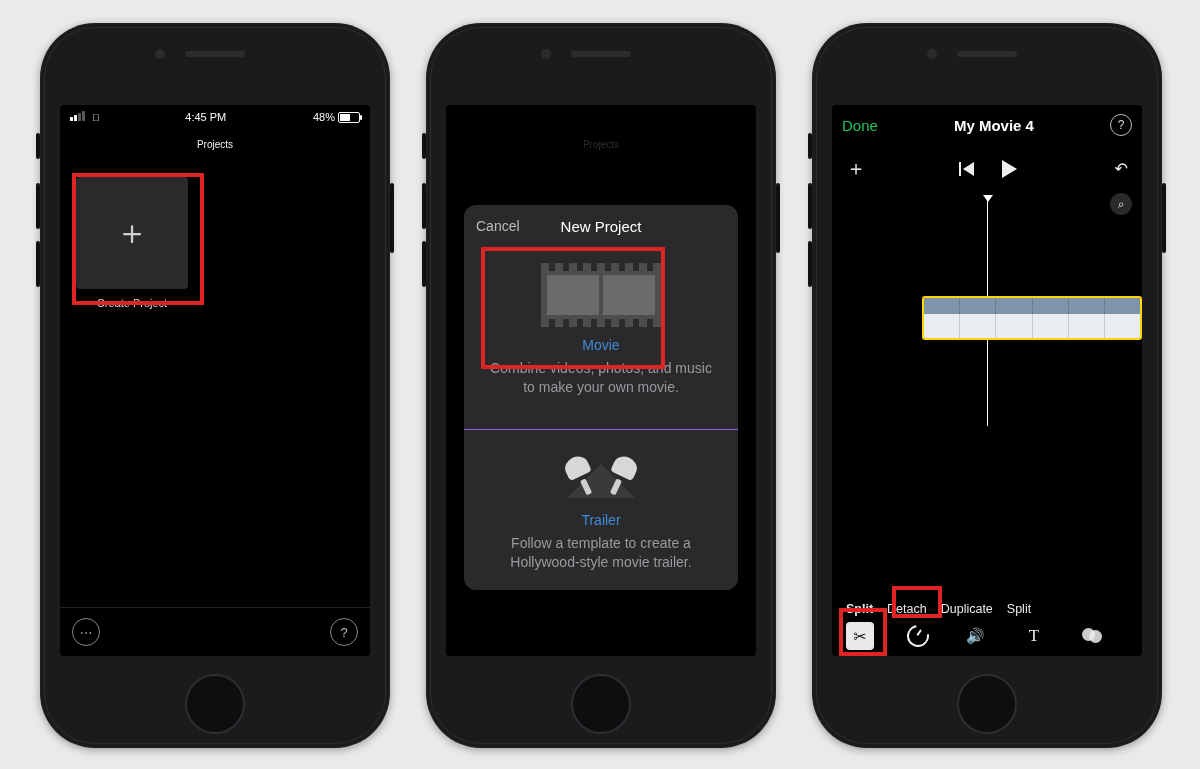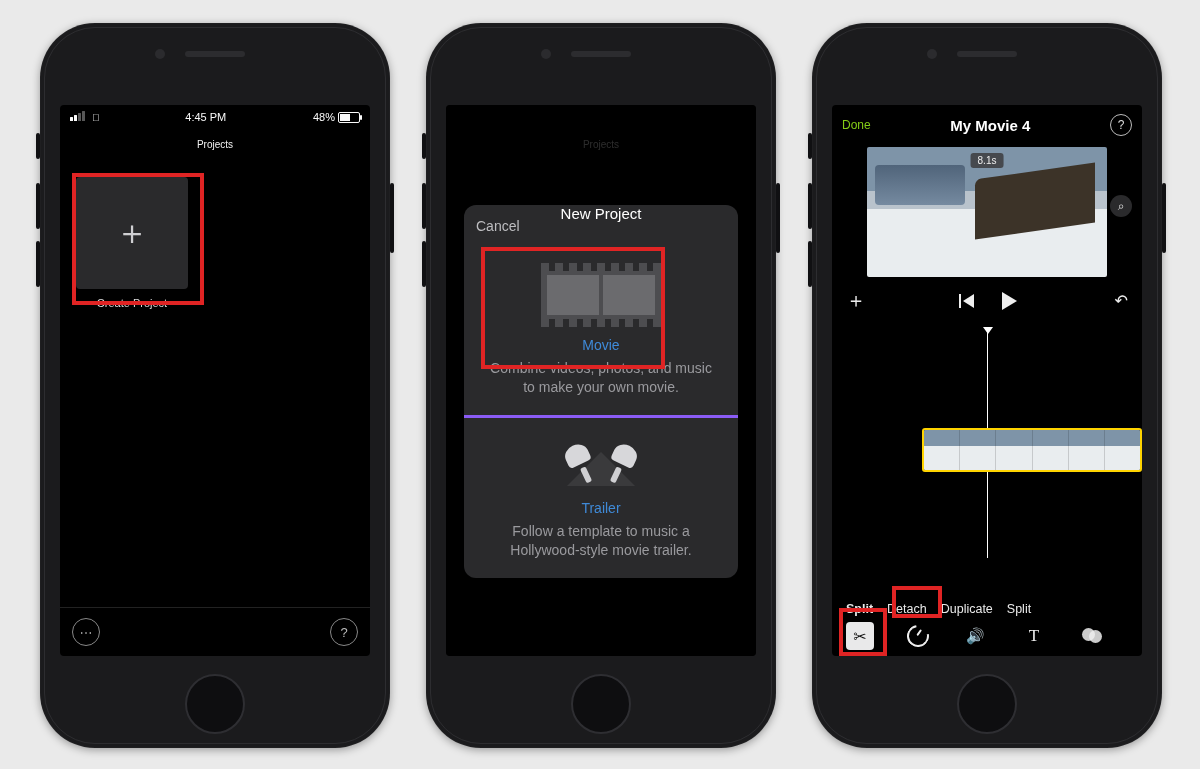--- a/index.html
+++ b/index.html
@@ -65,25 +65,25 @@
     display:flex;align-items:center;justify-content:center;color:#cfcfd2;font-size:34px;font-weight:200;}
   .tile .cap{margin-top:8px;text-align:center;font-size:11px;color:#ddd;}
   .footbar{position:absolute;left:0;right:0;bottom:0;height:48px;border-top:1px solid #222;
     display:flex;align-items:center;justify-content:space-between;padding:0 12px;}
   .circbtn{width:26px;height:26px;border:1.5px solid #888;border-radius:50%;
     display:flex;align-items:center;justify-content:center;color:#bbb;font-size:13px;}
 
   
   .sheet{position:absolute;left:18px;right:18px;top:100px;border-radius:12px;
     background:#2a2a2c;overflow:hidden;}
-  .sheet .hdr{position:relative;height:42px;display:flex;align-items:flex-start;justify-content:center;}
+  .sheet .hdr{position:relative;height:42px;display:flex;align-items:center;justify-content:center;}
   .sheet .hdr .ttl{font-size:15px;color:#fff;font-weight:400;}
   .sheet .hdr .cancel{position:absolute;left:12px;top:0;bottom:0;display:flex;align-items:center;color:#bdbdc0;font-size:14px;}
   .sheet .opt{padding:16px 22px 18px;text-align:center;}
-  .sheet .opt + .opt{border-top:3px solid #8b5cf6;}
+  .sheet .opt + .opt{border-top:1px solid #8b5cf6;margin-top:14px;}
   .sheet .opt .lbl{margin-top:10px;font-size:14px;}
   .sheet .opt .desc{margin-top:6px;font-size:14px;color:#9a9a9e;line-height:1.35;}
   .link{color:#3f8ad8;}
 
   
   .filmstrip{width:120px;height:64px;margin:0 auto;background:#4d4d50;position:relative;border-radius:2px;}
   .filmstrip::before,.filmstrip::after{content:"";position:absolute;left:0;right:0;height:8px;
     background:repeating-linear-gradient(90deg,#4d4d50 0 8px,#2a2a2c 8px 14px);}
   .filmstrip::before{top:0;} .filmstrip::after{bottom:0;}
   .filmstrip .cell{position:absolute;top:12px;bottom:12px;background:#6b6b6e;}
@@ -94,21 +94,21 @@
   .spots .lamp{position:absolute;bottom:6px;width:24px;height:40px;}
   .spots .lamp::before{content:"";position:absolute;bottom:0;left:9px;width:6px;height:16px;background:#cfcfd2;border-radius:2px;}
   .spots .lamp::after{content:"";position:absolute;top:0;left:0;width:24px;height:20px;background:#d7d7da;border-radius:50% 50% 4px 4px;}
   .spots .lamp.l{left:8px;transform:rotate(-25deg);}
   .spots .lamp.r{right:8px;transform:rotate(25deg);}
   .spots .beam{position:absolute;top:18px;left:50%;transform:translateX(-50%);
     width:0;height:0;border-left:34px solid transparent;border-right:34px solid transparent;border-bottom:34px solid rgba(255,255,255,.08);}
 
   
   .hdr3{height:40px;display:flex;align-items:center;justify-content:space-between;padding:0 10px;}
-  .hdr3 .done{color:#84cc16;font-size:12px;}
+  .hdr3 .done{color:#22c55e;font-size:15px;}
   .hdr3 .t3{font-size:15px;font-weight:600;color:#fff;}
   .hdr3 .help{width:20px;height:20px;border:1.5px solid #bbb;border-radius:50%;
     display:flex;align-items:center;justify-content:center;font-size:12px;color:#ddd;}
 
   .preview{position:relative;margin:2px 35px 0;height:130px;border-radius:2px;overflow:hidden;
     background:linear-gradient(#7e94a8 0 34%,#b9c3cc 34% 48%,#e9edef 48% 100%);}
   .preview .bldg{position:absolute;right:12px;top:24px;width:120px;height:60px;background:#3c3328;transform:skewY(-8deg);border-top-left-radius:6px;}
   .preview .sky{position:absolute;left:8px;top:18px;width:90px;height:40px;
     background:linear-gradient(#50647a,#758aa0);border-radius:4px;}
   .preview .badge{position:absolute;top:6px;left:50%;transform:translateX(-50%);
@@ -242,21 +242,21 @@
           <div class="desc">Combine videos, photos, and music to make your own movie.</div>
         </div>
 
         <div class="opt">
           <div class="spots">
             <div class="beam"></div>
               <div class="lamp l"></div>
               <div class="lamp r"></div>
           </div>
           <div class="lbl link">Trailer</div>
-          <div class="desc">Follow a template to music a Hollywood-style movie trailer.</div>
+          <div class="desc">Follow a template to create a Hollywood-style movie trailer.</div>
         </div>
       </div>
     </div>
 
     <div class="homebtn"></div>
     <div class="call" style="top:224px;left:55px;width:176px;height:114px;"></div>
   </div>
 
   <div class="phone p3">
     <div class="side mute"></div>
@@ -267,25 +267,20 @@
     <div class="camera"></div>
 
     <div class="screen">
       <div class="hdr3">
         <span class="done">Done</span>
         <span class="t3">My Movie 4</span>
         <span class="help">?</span>
       </div>
 
       <div style="position:relative;">
-        <div class="preview">
-          <div class="sky"></div>
-            <div class="bldg"></div>
-          <div class="badge">8.1s</div>
-        </div>
         <div class="zoom">⌕</div>
       </div>
 
       <div class="transport">
         <span class="plus">＋</span>
         <span class="mid">
           <span class="prevbtn"></span>
           <span class="playbtn"></span>
         </span>
         <span class="undo">↶</span>

